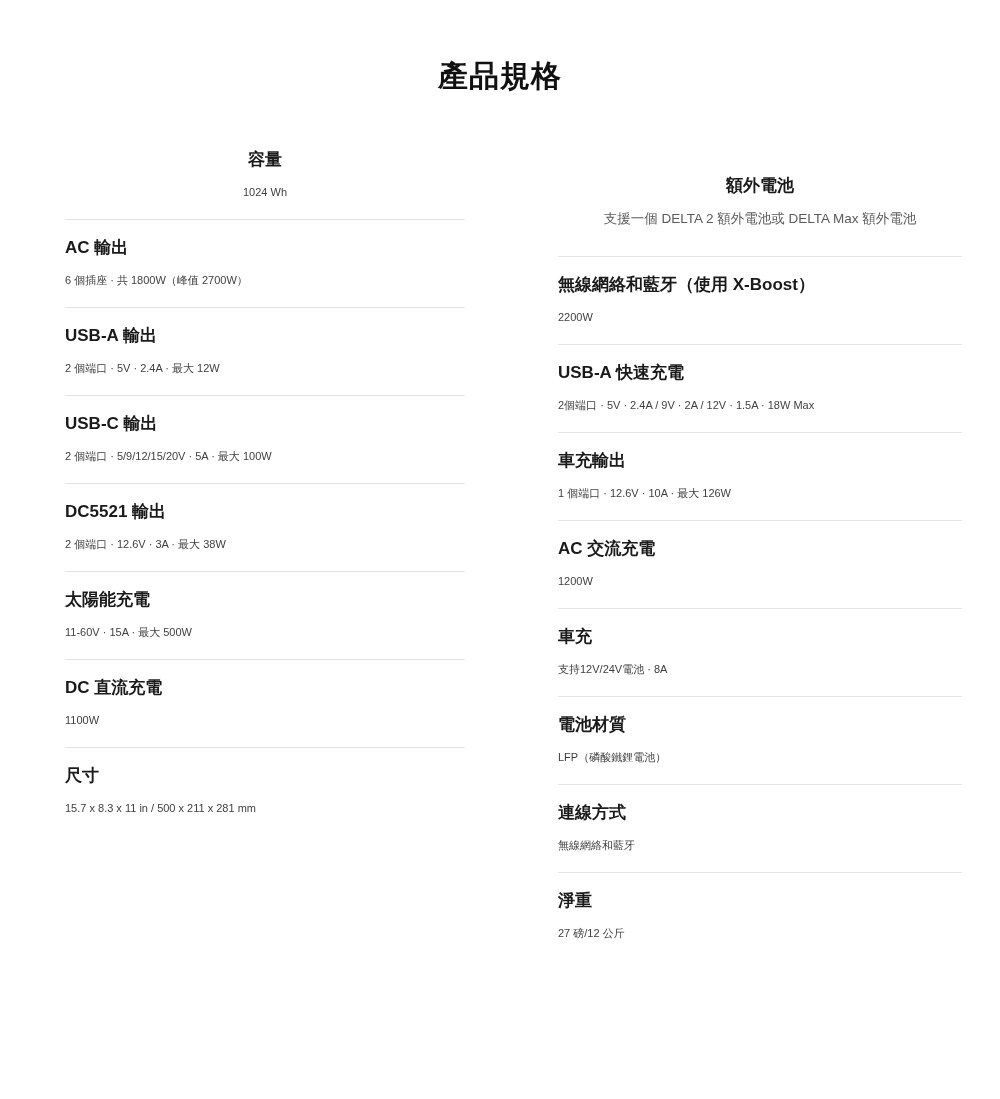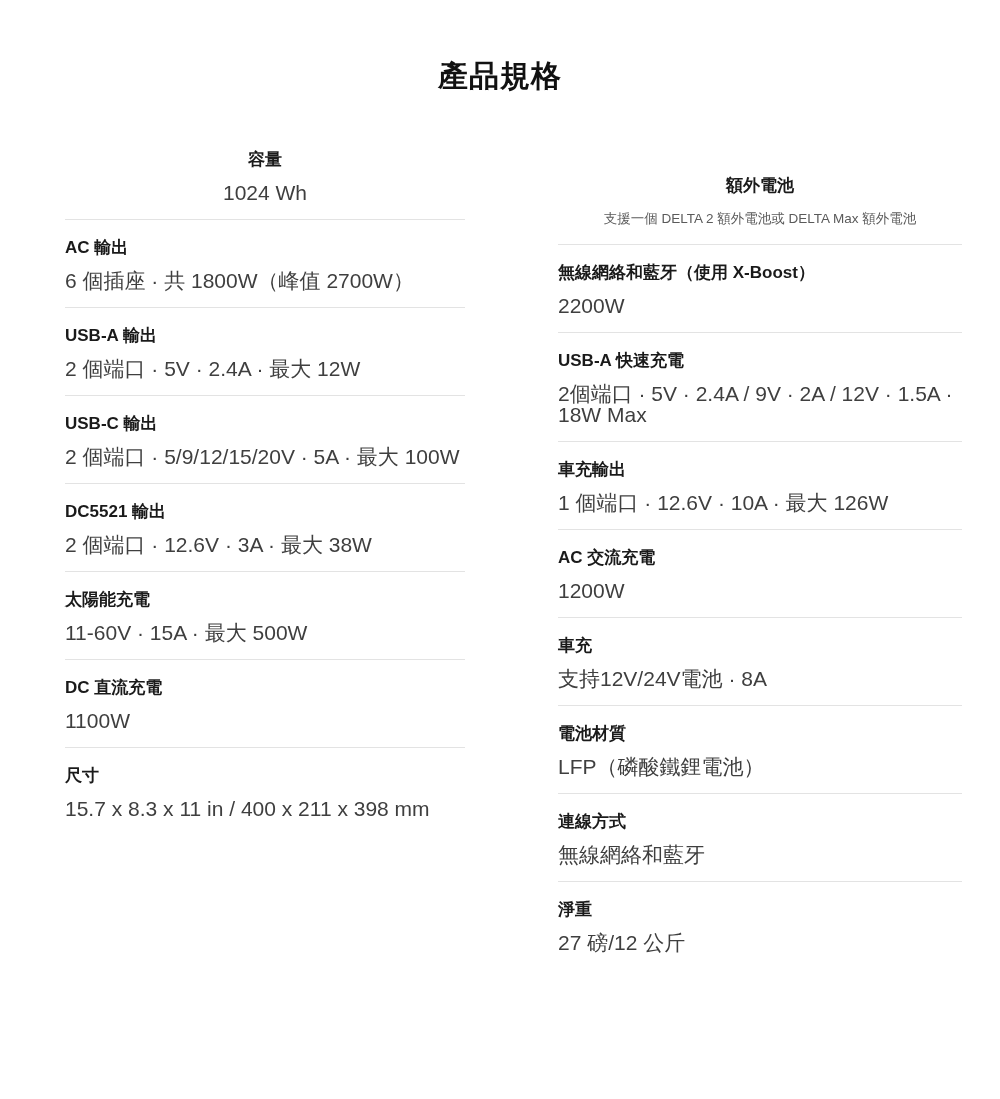--- a/index.html
+++ b/index.html
@@ -48,31 +48,31 @@
   .spec-item:first-child { padding-top: 0; text-align: center; }
   .spec-item:last-child { border-bottom: none; }
   .spec-label {
     font-size: 17px;
     line-height: 23px;
     font-weight: 700;
     color: var(--c-label);
   }
   .spec-value {
     margin-top: 11px;
-    font-size: 21px;
+    font-size: 11px;
     line-height: 21px;
     font-weight: 400;
     color: var(--c-value);
   }
   
   .col-right .spec-item:first-child .spec-value {
     font-size: 13.5px;
     color: var(--c-value-light);
   }
-  .col-right .spec-item:first-child { padding-bottom: 15px; }
+  .col-right .spec-item:first-child { padding-bottom: 27px; }
 </style>
 </head>
 <body>
 
 <div class="page">
   <h1 class="page-title">產品規格</h1>
   <div class="columns">
     <div class="col col-left" id="col-left">
         <div class="spec-item">
           <div class="spec-label">容量</div>
@@ -97,21 +97,21 @@
         <div class="spec-item">
           <div class="spec-label">太陽能充電</div>
           <div class="spec-value">11-60V · 15A · 最大 500W</div>
         </div>
         <div class="spec-item">
           <div class="spec-label">DC 直流充電</div>
           <div class="spec-value">1100W</div>
         </div>
         <div class="spec-item">
           <div class="spec-label">尺寸</div>
-          <div class="spec-value">15.7 x 8.3 x 11 in / 400 x 211 x 398 mm</div>
+          <div class="spec-value">15.7 x 8.3 x 11 in / 500 x 211 x 281 mm</div>
         </div>
       </div>
     <div class="col col-right" id="col-right">
         <div class="spec-item">
           <div class="spec-label">額外電池</div>
           <div class="spec-value">支援一個 DELTA 2 額外電池或 DELTA Max 額外電池</div>
         </div>
         <div class="spec-item">
           <div class="spec-label">無線網絡和藍牙（使用 X-Boost）</div>
           <div class="spec-value">2200W</div>

